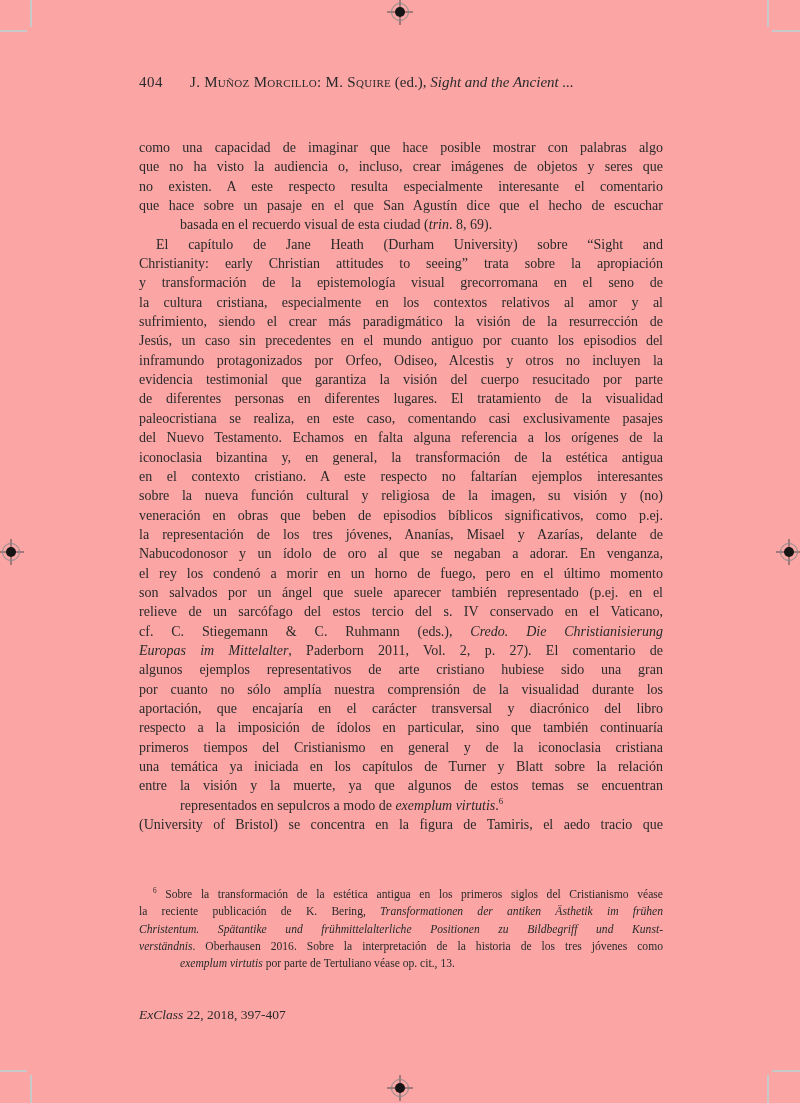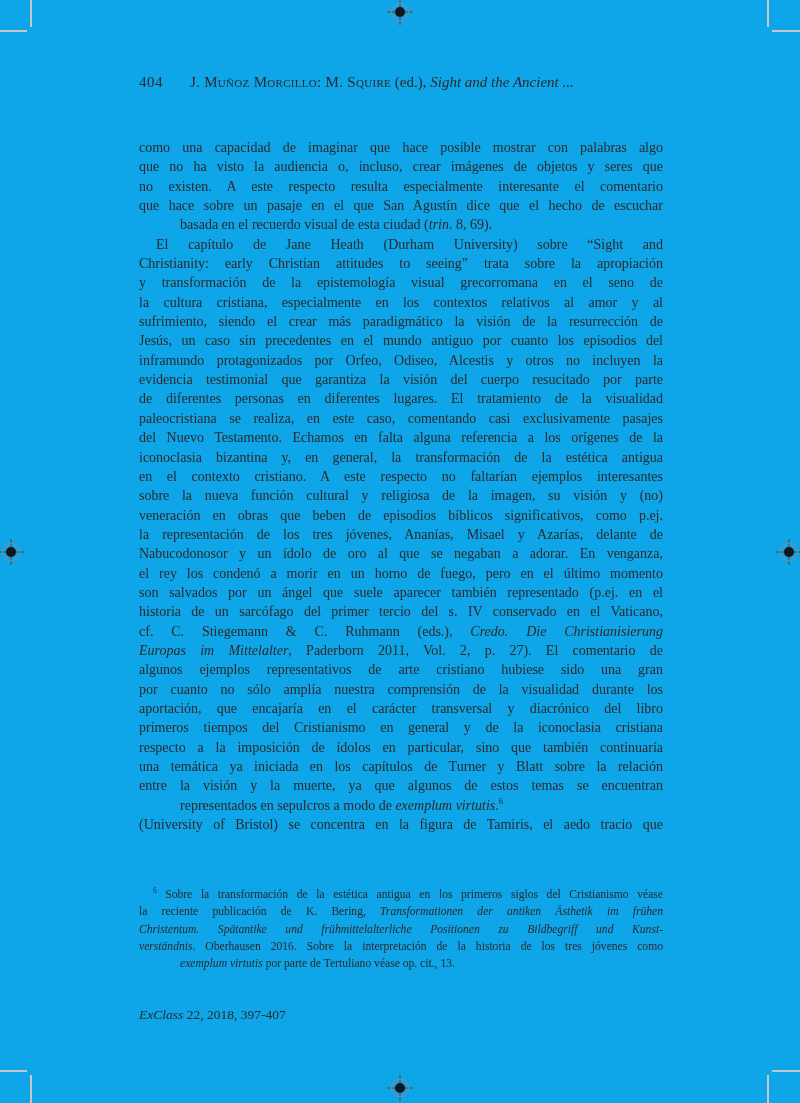--- a/index.html
+++ b/index.html
@@ -1,21 +1,21 @@
 <!DOCTYPE html>
 <html><head>
 <meta charset="utf-8">
 <style>
   * { margin: 0; padding: 0; box-sizing: border-box; }
   html, body { background: #ffffff; }
   .page {
     position: relative;
     width: 800px;
     height: 1103px;
-    background: #0ea5e9;
+    background: #fca5a5;
     overflow: hidden;
     font-family: "Liberation Serif", "DejaVu Serif", serif;
     color: #2a2a2a;
   }
   
   .crop { position: absolute; background: #c8c8c8; }
   .regmark { position: absolute; width: 26px; height: 26px; }
   .regmark svg { display: block; }
   
   .header {
@@ -124,28 +124,28 @@
       <div class="ln"><span>paleocristiana se realiza, en este caso, comentando casi exclusivamente pasajes</span></div>
       <div class="ln"><span>del Nuevo Testamento. Echamos en falta alguna referencia a los orígenes de la</span></div>
       <div class="ln"><span>iconoclasia bizantina y, en general, la transformación de la estética antigua</span></div>
       <div class="ln"><span>en el contexto cristiano. A este respecto no faltarían ejemplos interesantes</span></div>
       <div class="ln"><span>sobre la nueva función cultural y religiosa de la imagen, su visión y (no)</span></div>
       <div class="ln"><span>veneración en obras que beben de episodios bíblicos significativos, como p.ej.</span></div>
       <div class="ln"><span>la representación de los tres jóvenes, Ananías, Misael y Azarías, delante de</span></div>
       <div class="ln"><span>Nabucodonosor y un ídolo de oro al que se negaban a adorar. En venganza,</span></div>
       <div class="ln"><span>el rey los condenó a morir en un horno de fuego, pero en el último momento</span></div>
       <div class="ln"><span>son salvados por un ángel que suele aparecer también representado (p.ej. en el</span></div>
-      <div class="ln"><span>historia de un sarcófago del primer tercio del s. IV conservado en el Vaticano,</span></div>
+      <div class="ln"><span>relieve de un sarcófago del estos tercio del s. IV conservado en el Vaticano,</span></div>
       <div class="ln"><span>cf. C. Stiegemann &amp; C. Ruhmann (eds.), </span><span class="it">Credo. Die Christianisierung</span></div>
       <div class="ln"><span class="it">Europas im Mittelalter</span><span>, Paderborn 2011, Vol. 2, p. 27). El comentario de</span></div>
       <div class="ln"><span>algunos ejemplos representativos de arte cristiano hubiese sido una gran</span></div>
       <div class="ln"><span>por cuanto no sólo amplía nuestra comprensión de la visualidad durante los</span></div>
       <div class="ln"><span>aportación, que encajaría en el carácter transversal y diacrónico del libro</span></div>
+      <div class="ln"><span>respecto a la imposición de ídolos en particular, sino que también continuaría</span></div>
       <div class="ln"><span>primeros tiempos del Cristianismo en general y de la iconoclasia cristiana</span></div>
-      <div class="ln"><span>respecto a la imposición de ídolos en particular, sino que también continuaría</span></div>
       <div class="ln"><span>una temática ya iniciada en los capítulos de Turner y Blatt sobre la relación</span></div>
       <div class="ln"><span>entre la visión y la muerte, ya que algunos de estos temas se encuentran</span></div>
       <div class="ln last"><span>representados en sepulcros a modo de </span><span class="it">exemplum virtutis</span><span>.</span><sup>6</sup></div>
       <div class="ln"><span>(University of Bristol) se concentra en la figura de Tamiris, el aedo tracio que</span></div>
     </div>
 
   <div class="footnote">
       <div class="ln ind"><sup>6</sup><span> Sobre la transformación de la estética antigua en los primeros siglos del Cristianismo véase</span></div>
       <div class="ln"><span>la reciente publicación de K. Bering, </span><span class="it">Transformationen der antiken Ästhetik im frühen</span></div>
       <div class="ln"><span class="it">Christentum. Spätantike und frühmittelalterliche Positionen zu Bildbegriff und Kunst-</span></div>

